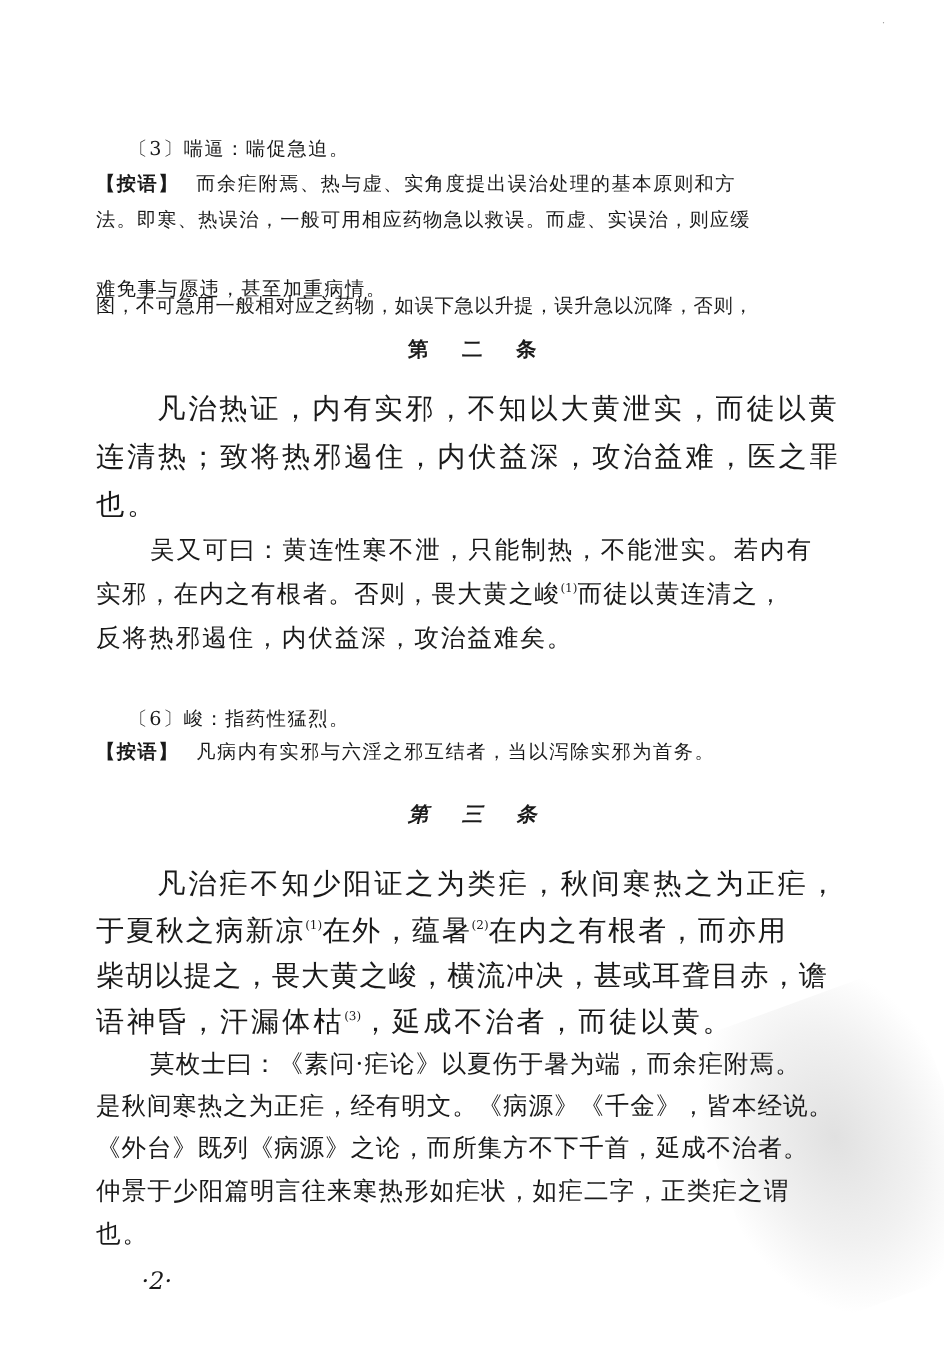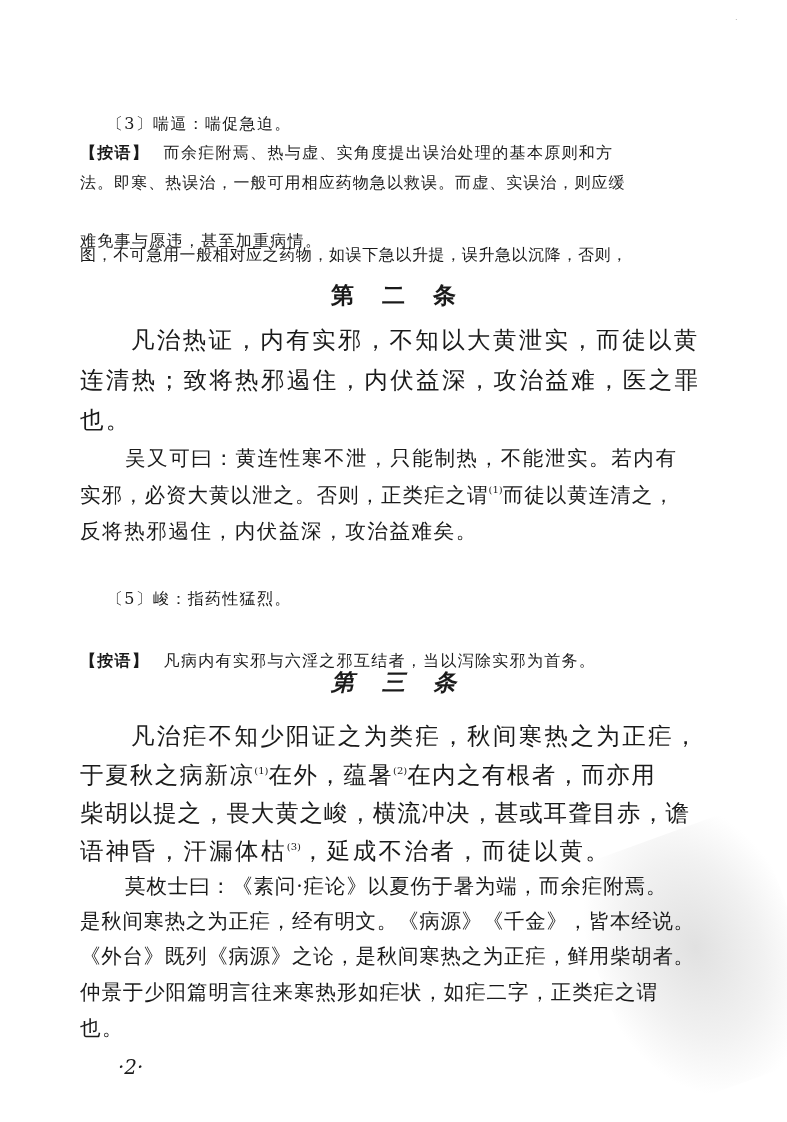--- a/index.html
+++ b/index.html
@@ -46,21 +46,21 @@
       font-size: 20.5px;
       letter-spacing: 1.6px;
     }
     .heading {
       position: absolute;
       left: 0;
       width: 787px;
       text-align: center;
       font-family: "DejaVu Sans", "Liberation Sans", sans-serif;
       font-weight: bold;
-      font-size: 23px;
+      font-size: 17px;
       word-spacing: 0;
       letter-spacing: 0;
     }
     .heading span { display: inline-block; margin: 0 14px; }
     .bold-label {
       font-family: "DejaVu Sans", "Liberation Sans", sans-serif;
       font-weight: bold;
     }
     sup {
       font-size: 10px;
@@ -94,42 +94,42 @@
 <div class="heading" style="top:280px;">
   <span>第</span><span>二</span><span>条</span>
 </div>
 
 <div class="line large" style="left:131px; top:329px;">凡治热证，内有实邪，不知以大黄泄实，而徒以黄</div>
 <div class="line large" style="left:80px; top:369px;">连清热；致将热邪遏住，内伏益深，攻治益难，医之罪</div>
 <div class="line large" style="left:80px; top:409px;">也。</div>
 
 <div class="line medium" style="left:125px; top:448px;">吴又可曰：黄连性寒不泄，只能制热，不能泄实。若内有</div>
 <div class="line medium" style="left:80px; top:485px; letter-spacing:1.0px;">
-  <span>实邪，必资大黄以泄之。否则，正类疟之谓</span><sup>(1)</sup><span>而徒以黄连清之，</span>
+  <span>实邪，在内之有根者。否则，畏大黄之峻</span><sup>(1)</sup><span>而徒以黄连清之，</span>
 </div>
 <div class="line medium" style="left:80px; top:521px;">反将热邪遏住，内伏益深，攻治益难矣。</div>
 
-<div class="line small" style="left:107px; top:591px;">〔5〕峻：指药性猛烈。</div>
-<div class="line small" style="left:80px; top:619px;margin-top:34px;">
+<div class="line small" style="left:107px; top:591px;">〔6〕峻：指药性猛烈。</div>
+<div class="line small" style="left:80px; top:619px;">
   <span class="bold-label">【按语】</span>
   <span style="margin-left:8px;">凡病内有实邪与六淫之邪互结者，当以泻除实邪为首务。</span>
 </div>
 
 <div class="heading" style="top:667px;font-style:italic;">
   <span>第</span><span>三</span><span>条</span>
 </div>
 
 <div class="line large" style="left:131px; top:725px;">凡治疟不知少阳证之为类疟，秋间寒热之为正疟，</div>
 <div class="line large" style="left:80px; top:764px; letter-spacing:1.4px;">
   <span>于夏秋之病新凉</span><sup>(1)</sup><span>在外，蕴暑</span><sup>(2)</sup><span>在内之有根者，而亦用</span>
 </div>
 <div class="line large" style="left:80px; top:802px; letter-spacing:0.9px;">柴胡以提之，畏大黄之峻，横流冲决，甚或耳聋目赤，谵</div>
 <div class="line large" style="left:80px; top:840px;">
   <span>语神昏，汗漏体枯</span><sup>(3)</sup><span>，延成不治者，而徒以黄。</span>
 </div>
 
 <div class="line medium" style="left:125px; top:876px; letter-spacing:0.9px;">莫枚士曰：《素问·疟论》以夏伤于暑为端，而余疟附焉。</div>
 <div class="line medium" style="left:80px; top:911px; letter-spacing:0.7px;">是秋间寒热之为正疟，经有明文。《病源》《千金》，皆本经说。</div>
-<div class="line medium" style="left:80px; top:946px; letter-spacing:0.7px;">《外台》既列《病源》之论，是秋间寒热之为正疟，鲜用柴胡者。</div>
+<div class="line medium" style="left:80px; top:946px; letter-spacing:0.7px;">《外台》既列《病源》之论，而所集方不下千首，延成不治者。</div>
 <div class="line medium" style="left:80px; top:982px; letter-spacing:0.9px;">仲景于少阳篇明言往来寒热形如疟状，如疟二字，正类疟之谓</div>
 <div class="line medium" style="left:80px; top:1018px;">也。</div>
 
 <div class="page-num">·2·</div>
 
 </body></html>

